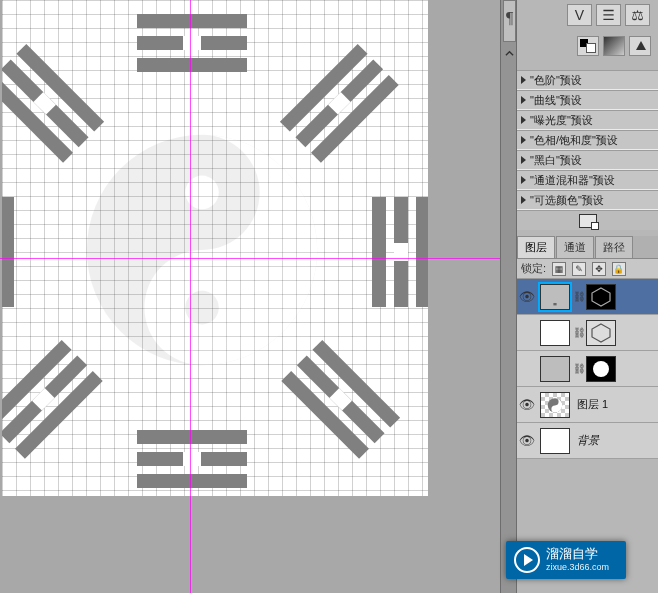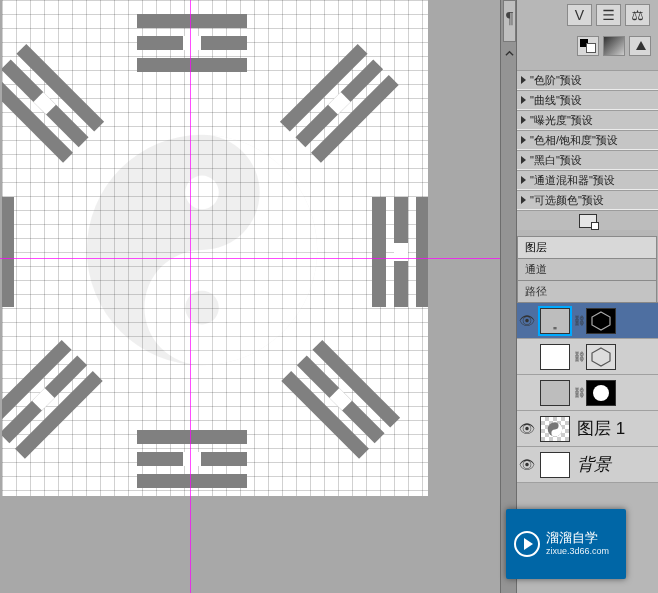--- a/index.html
+++ b/index.html
@@ -96,21 +96,21 @@
     cursor:pointer; gap:4px;
   }
   .preset-item .tri { width:0;height:0;border-top:4px solid transparent;border-bottom:4px solid transparent;border-left:5px solid #333; }
 
   
   .adj-row{height:20px;display:flex;align-items:center;justify-content:center;border-top:1px solid #9c9c9c;background:#bcbcbc;}
   .adj-ic{width:18px;height:14px;border:1px solid #333;background:#e6e6e6;position:relative;}
   .adj-ic::after{content:"";position:absolute;right:-3px;bottom:-3px;width:6px;height:6px;border:1px solid #333;background:#fff;}
 
   
-  .tabs { display:flex; margin-top:6px; border-bottom:1px solid #888; background:#b0b0b0;flex-direction:column; }
+  .tabs { display:flex; margin-top:6px; border-bottom:1px solid #888; background:#b0b0b0; }
   .tab { padding:3px 7px; font-size:11px; color:#333; background:#c3c3c3; border:1px solid #8a8a8a; border-bottom:none; margin-right:1px; cursor:pointer; }
   .tab.active{ background:#d8d8d8; color:#000; }
 
   
   .blend { display:flex; align-items:center; height:22px; background:#cfcfcf; border-bottom:1px solid #9a9a9a; padding:0 4px; gap:6px;}
   .blend select{ font-size:11px; border:1px solid #888; background:#eee; padding:1px 2px; }
   .lockrow { display:flex; align-items:center; height:20px; background:#c7c7c7; border-bottom:1px solid #9a9a9a; padding:0 4px; gap:6px; color:#333; font-size:11px; }
   .lockrow .li{width:14px;height:14px;border:1px solid #777;background:#e3e3e3;display:flex;align-items:center;justify-content:center;font-size:9px;color:#333;cursor:pointer;}
 
   
@@ -127,25 +127,25 @@
      linear-gradient(-45deg,#ccc 25%,transparent 25%),
      linear-gradient(45deg,transparent 75%,#ccc 75%),
      linear-gradient(-45deg,transparent 75%,#ccc 75%);
     background-size:8px 8px;
     background-position:0 0,0 4px,4px -4px,-4px 0;
   }
   .link { width:10px; color:#bbb; font-size:10px; text-align:center;}
   .link.on{color:#333;}
   .mask { width:30px; height:26px; background:#000; border:1px solid #333; margin:0 3px; display:flex; align-items:center; justify-content:center; }
   .mask svg{display:block;}
-  .lname { font-size:17px; color:#111; margin-left:4px; font-style:italic; }
+  .lname { font-size:11px; color:#111; margin-left:4px; font-style:italic; }
   .layer-row.selected .lname{color:#fff;}
 
   
-  .wm { position:absolute; right:32px; bottom:14px; width:120px; height:70px; background:#0066a6; border-radius:2px; display:flex; align-items:center; color:#fff; font-size:13px; box-shadow:0 0 6px rgba(0,0,0,.5); padding:8px 8px; gap:6px;}
+  .wm { position:absolute; right:32px; bottom:14px; width:120px; height:38px; background:#0066a6; border-radius:2px; display:flex; align-items:center; color:#fff; font-size:13px; box-shadow:0 0 6px rgba(0,0,0,.5); padding:8px 8px; gap:6px;}
   .wm .play{width:26px;height:26px;border:2px solid #fff;border-radius:50%;display:flex;align-items:center;justify-content:center;}
   .wm .play::before{content:"";width:0;height:0;border-top:6px solid transparent;border-bottom:6px solid transparent;border-left:9px solid #fff;margin-left:3px;}
   .wm .t{display:flex;flex-direction:column;line-height:1.15;}
   .wm .t .s{font-size:9px;opacity:.9;}
 
   
   .bagua-mini{position:absolute;inset:2px;}
 
 </style>
 </head>
@@ -283,20 +283,27 @@
     <div class="adj-ic"></div>
   </div>
 
   <div class="tabs">
     <div class="tab active"><span>图层</span></div>
     <div class="tab"><span>通道</span></div>
     <div class="tab"><span>路径</span></div>
   </div>
 
 
+  <div class="lockrow">
+    <span>锁定:</span>
+    <div class="li">▦</div>
+    <div class="li">✎</div>
+    <div class="li">✥</div>
+    <div class="li">🔒</div>
+  </div>
 
   <div class="layers">
 
     <div class="layer-row selected">
       <div class="eye">👁</div>
       <div class="thumb sel" style="background:#bdbdbd">
         <svg class="bagua-mini" viewBox="0 0 30 26">
             <rect width="30" height="26" fill="#bdbdbd"></rect>
             <rect x="13" y="20" width="4" height="3" fill="#666"></rect>
           </svg>

